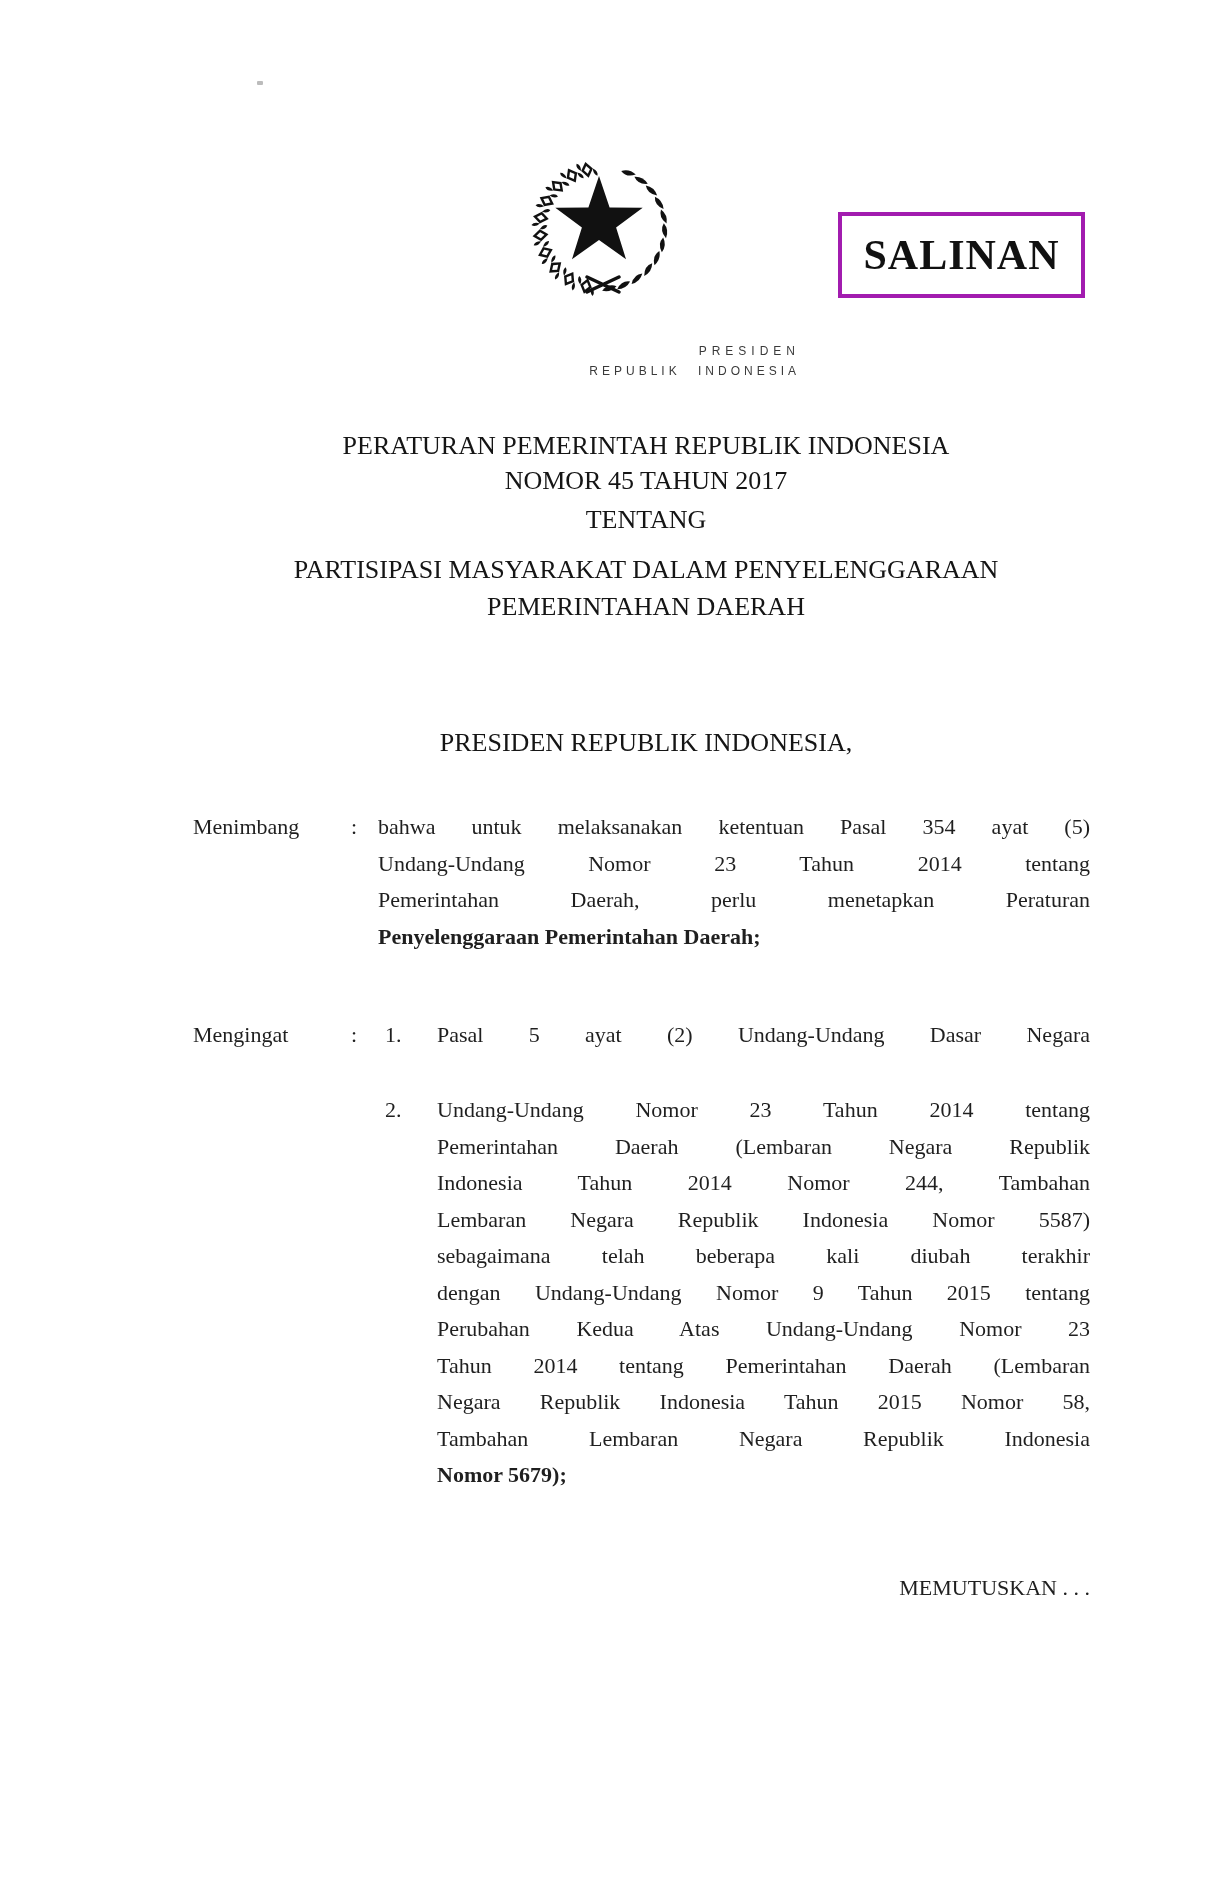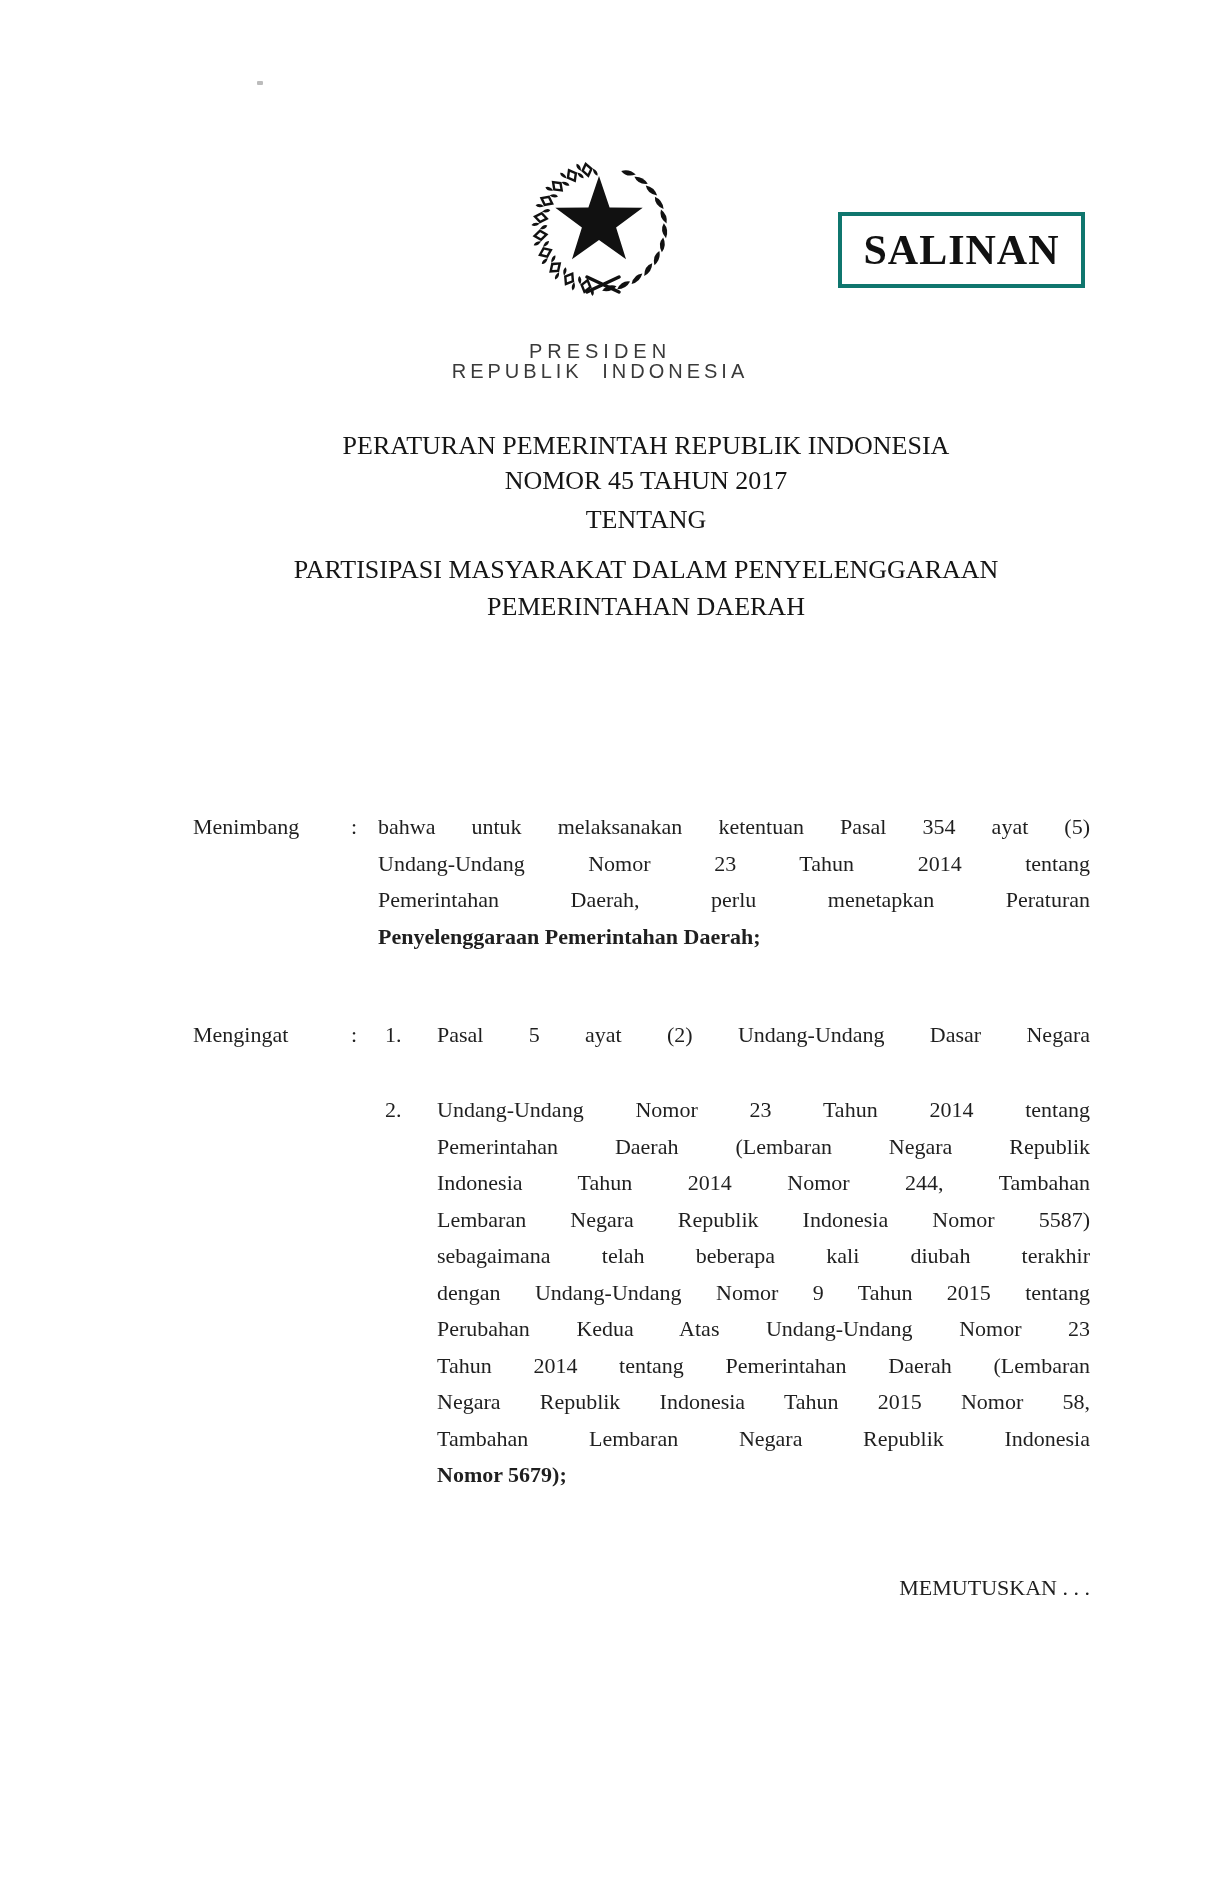--- a/index.html
+++ b/index.html
@@ -9,33 +9,33 @@
     margin:0 auto;
     background:#ffffff;
     font-family:"Liberation Serif", serif;
     color:#1f1f1f;
     overflow:hidden;
   }
   
   .emblem{position:absolute;left:527px;top:158px;width:150px;height:144px;}
   .lh-line{
     position:absolute;left:400px;width:400px;
-    text-align:center;
+    text-align:right;
     font-family:"Liberation Sans", sans-serif;
-    font-size:20px;line-height:20px;
+    font-size:12px;line-height:20px;
     color:#3a3a3a;
     letter-spacing:5px;
     white-space:nowrap;
   }
   .lh-1{top:341px;}
   .lh-2{top:361px;letter-spacing:4px;word-spacing:10px;}
   
   .stamp{
-    position:absolute;left:838px;top:212px;width:247px;height:76px;
-    border:4px solid #0f766e;
+    position:absolute;left:838px;top:212px;width:247px;height:86px;
+    border:4px solid #a21caf;
     box-sizing:border-box;
     display:flex;align-items:center;justify-content:center;
     font-weight:bold;font-size:42px;letter-spacing:1px;color:#111;
   }
   
   .cline{
     position:absolute;left:204px;width:884px;
     text-align:center;font-size:26px;line-height:30px;color:#151515;
     white-space:nowrap;
   }
@@ -104,20 +104,21 @@
   <div class="stamp">SALINAN</div>
 
   <div class="lh-line lh-1">PRESIDEN</div>
   <div class="lh-line lh-2">REPUBLIK INDONESIA</div>
 
   <div class="cline" style="top:431px">PERATURAN PEMERINTAH REPUBLIK INDONESIA</div>
   <div class="cline" style="top:466px">NOMOR 45 TAHUN 2017</div>
   <div class="cline" style="top:505px">TENTANG</div>
   <div class="cline" style="top:592px">PEMERINTAHAN DAERAH</div>
   <div class="cline" style="top:555px">PARTISIPASI MASYARAKAT DALAM PENYELENGGARAAN</div>
+  <div class="cline" style="top:728px">PRESIDEN REPUBLIK INDONESIA,</div>
 
   <div class="lbl" style="top:809px">Menimbang</div>
   <div class="col" style="top:809px">:</div>
   <div class="jtext" style="top:809px;left:378px;width:712px">
       <div class="jline">bahwa untuk melaksanakan ketentuan Pasal 354 ayat (5)</div>
       <div class="jline">Undang-Undang Nomor 23 Tahun 2014 tentang</div>
       <div class="jline">Pemerintahan Daerah, perlu menetapkan Peraturan</div>
       <div class="jline last">Penyelenggaraan Pemerintahan Daerah;</div>
     </div>
 

